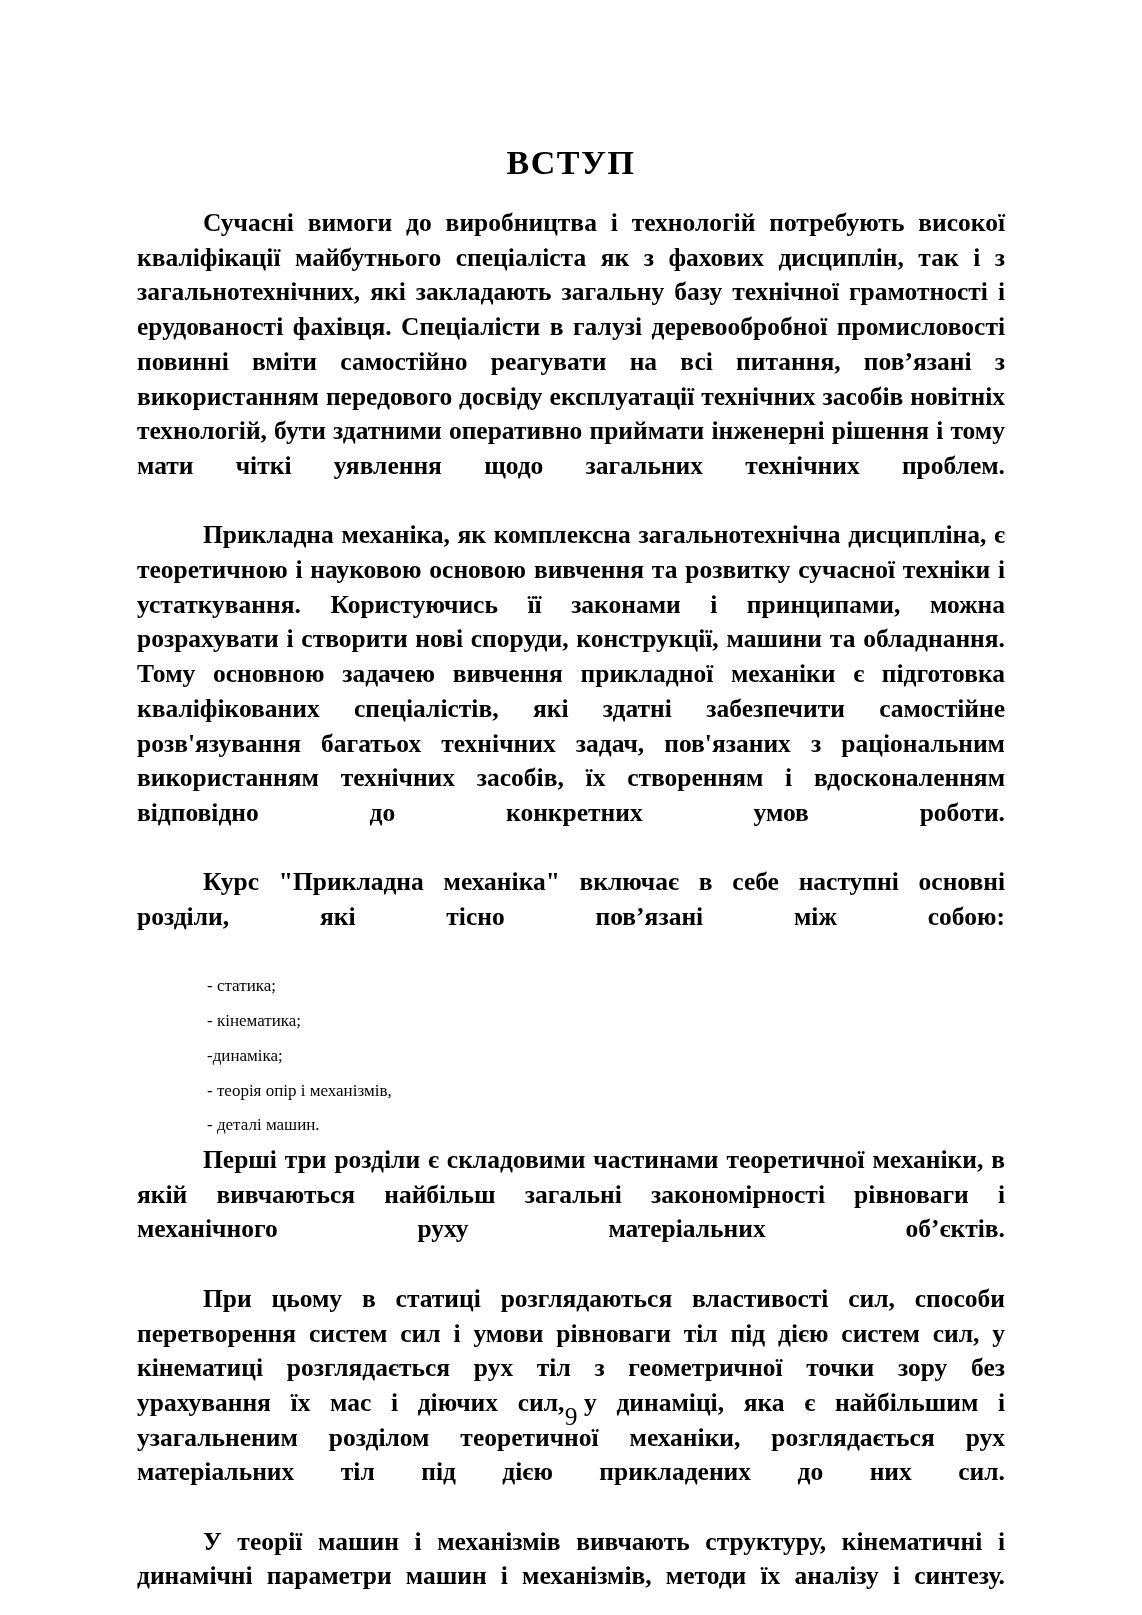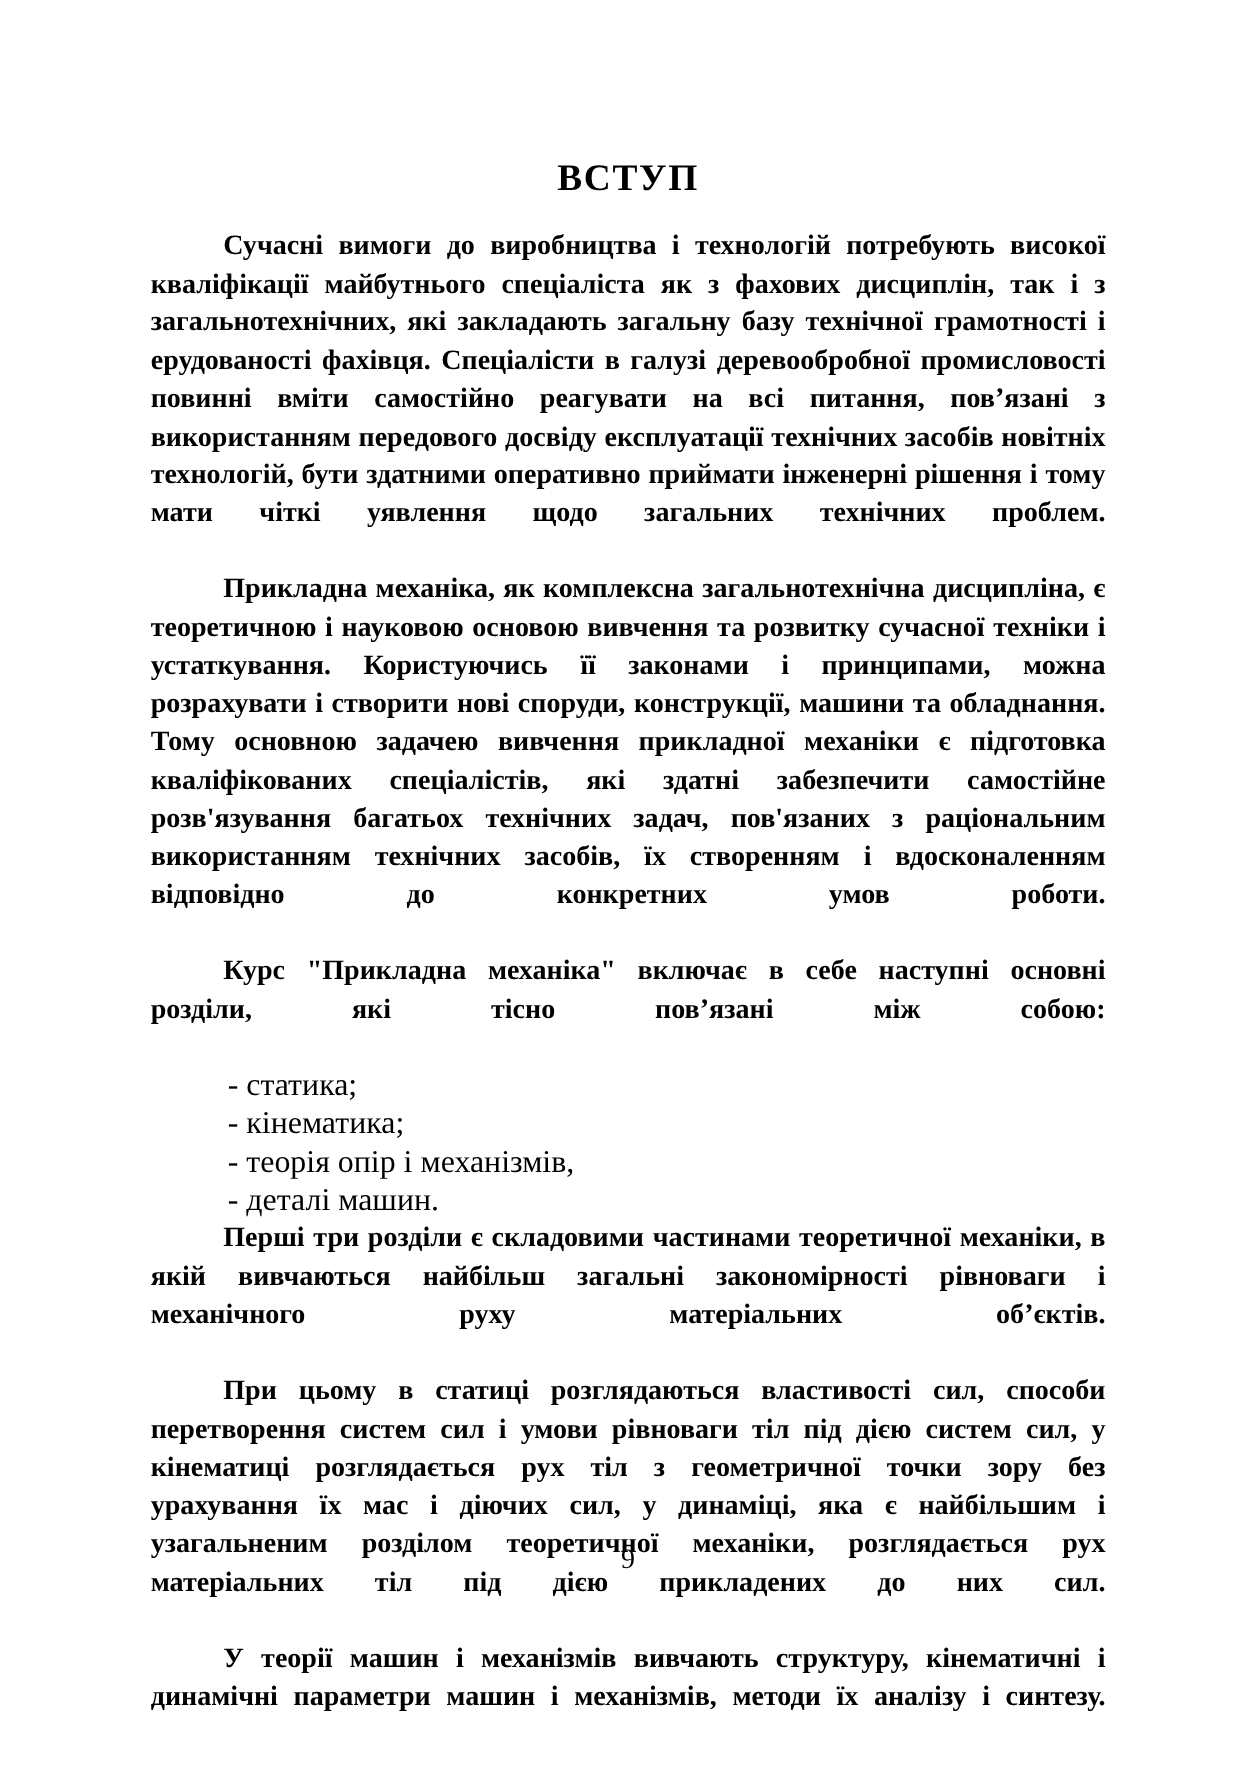--- a/index.html
+++ b/index.html
@@ -61,21 +61,21 @@
     width: 100%;
   }
 
   .list-block {
     margin: 0;
     padding: 0;
     list-style: none;
   }
 
   .list-item {
-    font-size: 29px;
+    font-size: 17px;
     line-height: 34.7px;
     text-align: left;
     margin: 0;
     padding-left: 70px;
     white-space: pre;
   }
 
   .page-number {
     position: absolute;
     left: 0;
@@ -97,20 +97,21 @@
 
     <p class="para">Сучасні вимоги до виробництва і технологій потребують високої кваліфікації майбутнього спеціаліста як з фахових дисциплін, так і з загальнотехнічних, які закладають загальну базу технічної грамотності і ерудованості фахівця. Спеціалісти в галузі деревообробної промисловості повинні вміти самостійно реагувати на всі питання, пов’язані з використанням передового досвіду експлуатації технічних засобів новітніх технологій, бути здатними оперативно приймати інженерні рішення і тому мати чіткі уявлення щодо загальних технічних проблем.</p>
 
     <p class="para">Прикладна механіка, як комплексна загальнотехнічна дисципліна, є теоретичною і науковою основою вивчення та розвитку сучасної техніки і устаткування. Користуючись її законами і принципами, можна розрахувати і створити нові споруди, конструкції, машини та обладнання. Тому основною задачею вивчення прикладної механіки є підготовка кваліфікованих спеціалістів, які здатні забезпечити самостійне розв'язування багатьох технічних задач, пов'язаних з раціональним використанням технічних засобів, їх створенням і вдосконаленням відповідно до конкретних умов роботи.</p>
 
     <p class="para">Курс "Прикладна механіка" включає в себе наступні основні розділи, які тісно пов’язані між собою:</p>
 
     <ul class="list-block">
       <li class="list-item">- статика;</li>
       <li class="list-item">- кінематика;</li>
+      <li class="list-item">-динаміка;</li>
       <li class="list-item">- теорія опір і механізмів,</li>
       <li class="list-item">- деталі машин.</li>
     </ul>
 
     <p class="para">Перші три розділи є складовими частинами теоретичної механіки, в якій вивчаються найбільш загальні закономірності рівноваги і механічного руху матеріальних об’єктів.</p>
 
     <p class="para">При цьому в статиці розглядаються властивості сил, способи перетворення систем сил і умови рівноваги тіл під дією систем сил, у кінематиці розглядається рух тіл з геометричної точки зору без урахування їх мас і діючих сил, у динаміці, яка є найбільшим і узагальненим розділом теоретичної механіки, розглядається рух матеріальних тіл під дією прикладених до них сил.</p>
 
     <p class="para">У теорії машин і механізмів вивчають структуру, кінематичні і динамічні параметри машин і механізмів, методи їх аналізу і синтезу.</p>
 

